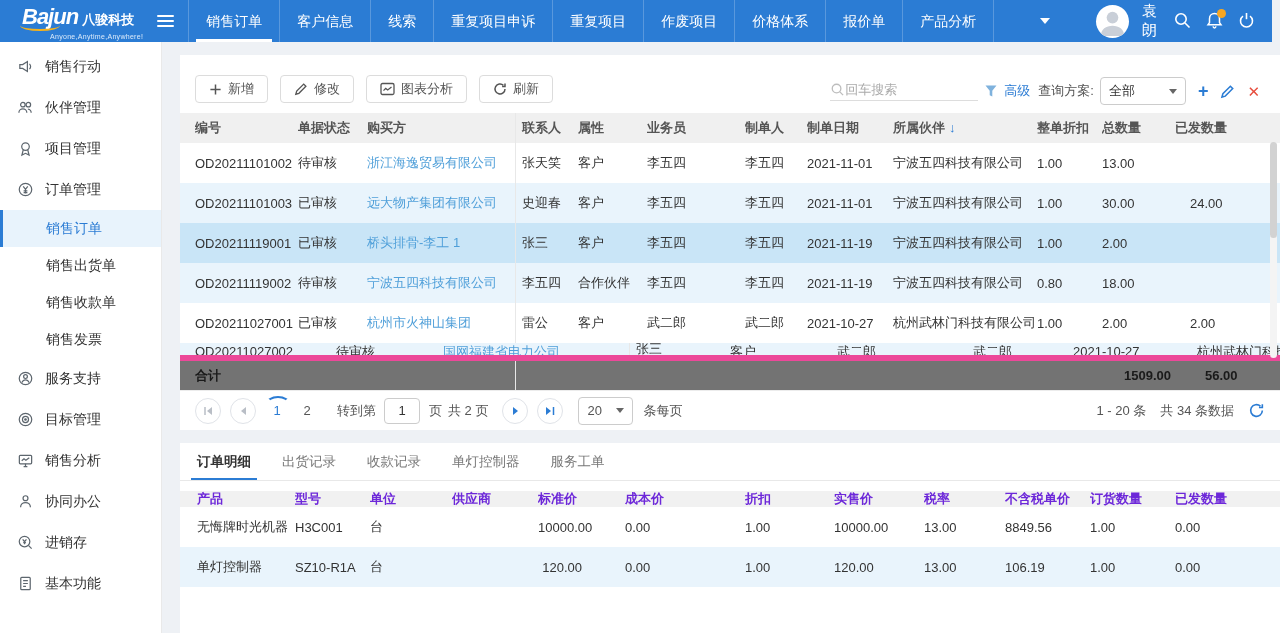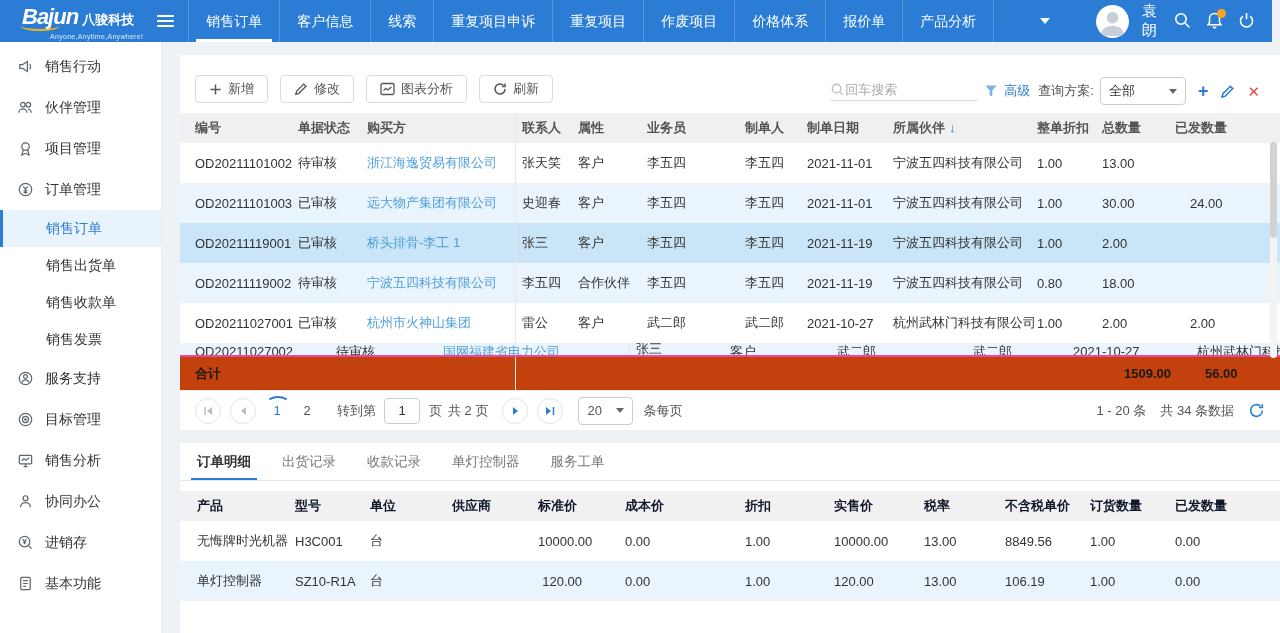--- a/index.html
+++ b/index.html
@@ -60,21 +60,21 @@
   .ogrid > :nth-child(4) { border-left:1px solid #e8e8e8; padding-left:6px; height:100%; display:flex; align-items:center; }
   .ohead { background:#f0f0f0; height:30px; font-weight:bold; color:#555; }
   .orow { height:40px; cursor:pointer; }
   .orow.alt { background:#e9f4fc; }
   .orow.selected { background:#c9e5f7; }
   .orow.clipped { height:12px; overflow:hidden; align-items:start;gap:38px; }
   .orow.clipped > div { line-height:18px; }
   .orow .link { color:#4f9fd9; }
   .orow > :nth-child(12), .ohead > :nth-child(12) { padding-left:2px; }
   .orow > :nth-child(12) { padding-left:17px; }
-  .totals { height:35px; border-top:2px solid #ec4899; background:#c2410c; position:relative; font-weight:bold; color:#1a1a1a; }
+  .totals { height:35px; border-top:6px solid #ec4899; background:#737373; position:relative; font-weight:bold; color:#1a1a1a; }
   .totals > :nth-child(11) { text-align:right; padding-right:2px; }
   .totals > :nth-child(12) { padding-left:32px; }
   .sort-arrow { color:#2b7cd4; font-weight:bold; margin-left:4px; }
   .vscroll { position:absolute; right:3px; top:87px; width:7px; height:216px; background:#f4f4f4; border-radius:4px; }
   .vscroll .thumb { width:7px; height:96px; background:#d2d2d2; border-radius:4px; }
 
   
   .pagebar { height:40px; border-top:1px solid #ececec; display:flex; align-items:center; padding:0 15px; color:#555; }
   .pg-circle { width:26px; height:26px; border:1px solid #e0e3e8; border-radius:50%; display:flex; align-items:center; justify-content:center; margin-right:9px; cursor:pointer; background:#fff; }
   .page-num { width:24px; text-align:center; position:relative; cursor:pointer; margin-right:6px; color:#555; }
@@ -87,21 +87,21 @@
   .size-select { width:55px; margin:0 10px 0 6px; }
   .pg-right { margin-left:auto; display:flex; align-items:center; gap:14px; }
 
   
   .tabs { height:38px; border-bottom:1px solid #e8e8e8; display:flex; align-items:center; gap:31px; padding-left:17px; font-size:13.5px; color:#777; }
   .tab { cursor:pointer; position:relative; line-height:37px; }
   .tab.active { color:#333; font-weight:bold; }
   .tab.active::after { content:""; position:absolute; left:-6px; right:-6px; bottom:0; height:2px; background:#2b7cd4; }
   .dgrid { display:grid; grid-template-columns:98px 75px 82px 86px 87px 120px 89px 90px 81px 85px 85px auto; align-items:center; padding:0 17px; }
   .dgrid > div { overflow:hidden; white-space:nowrap; }
-  .dhead { background:#f1f1f1; height:30px; margin-top:10px; font-weight:bold; color:#0f172a; }
+  .dhead { background:#f1f1f1; height:16px; margin-top:10px; font-weight:bold; color:#6d28d9; }
   .drow { height:40px; }
   .drow.alt { background:#e9f4fc; }
   .drow > :nth-child(5) { text-align:right; padding-right:43px; }
   .drow > :nth-child(8) { text-align:right; padding-right:52px; }
   .drow > :nth-child(10) { text-align:right; padding-right:47px; }
 
   svg { display:block; }
 </style>
 </head>
 <body>

